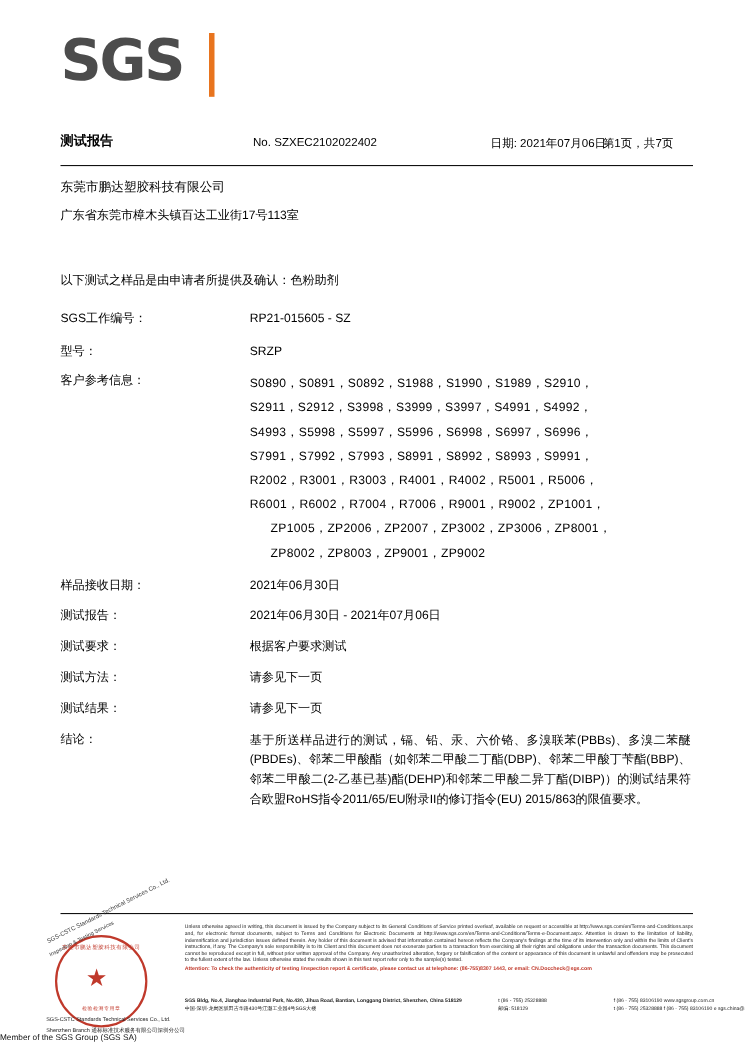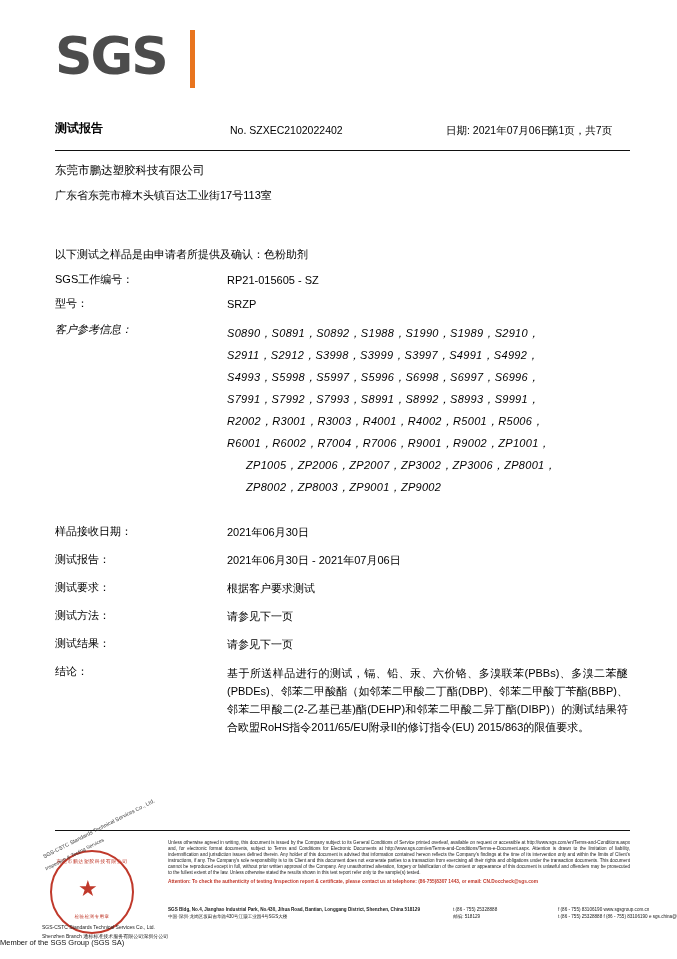--- a/index.html
+++ b/index.html
@@ -123,20 +123,21 @@
   .fields {
     position: absolute;
     left: 55px;
     top: 272px;
     width: 575px;
   }
   .field-row {
     position: relative;
     min-height: 20px;
     margin-bottom: 4px;
+    margin-top: 10px;
   }
   .field-label {
     position: absolute;
     left: 0;
     top: 0;
     width: 160px;
     font-size: 11px;
     color: #000;
   }
   .field-value {
@@ -339,21 +340,21 @@
 
   <div class="fields">
     <div class="field-row">
       <div class="field-label">SGS工作编号：</div>
       <div class="field-value">RP21-015605 - SZ</div>
     </div>
     <div class="field-row">
       <div class="field-label">型号：</div>
       <div class="field-value">SRZP</div>
     </div>
-    <div class="field-row" style="margin-top:6px;font-style:italic;">
+    <div class="field-row" style="margin-top:6px;">
       <div class="field-label">客户参考信息：</div>
       <div class="field-value ref-lines">
         <div class="ref-line">S0890，S0891，S0892，S1988，S1990，S1989，S2910，</div>
         <div class="ref-line">S2911，S2912，S3998，S3999，S3997，S4991，S4992，</div>
         <div class="ref-line">S4993，S5998，S5997，S5996，S6998，S6997，S6996，</div>
         <div class="ref-line">S7991，S7992，S7993，S8991，S8992，S8993，S9991，</div>
         <div class="ref-line">R2002，R3001，R3003，R4001，R4002，R5001，R5006，</div>
         <div class="ref-line">R6001，R6002，R7004，R7006，R9001，R9002，ZP1001，</div>
         <div class="ref-line indent">ZP1005，ZP2006，ZP2007，ZP3002，ZP3006，ZP8001，</div>
         <div class="ref-line indent">ZP8002，ZP8003，ZP9001，ZP9002</div>

